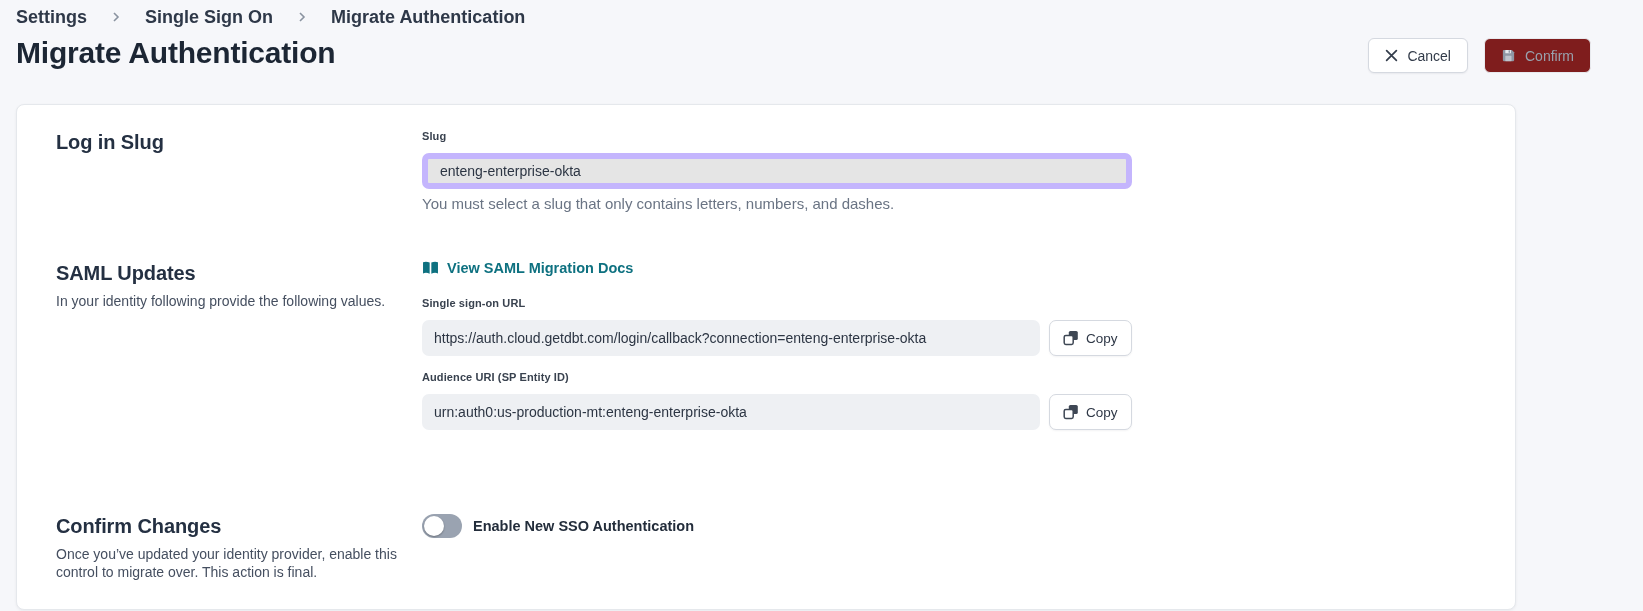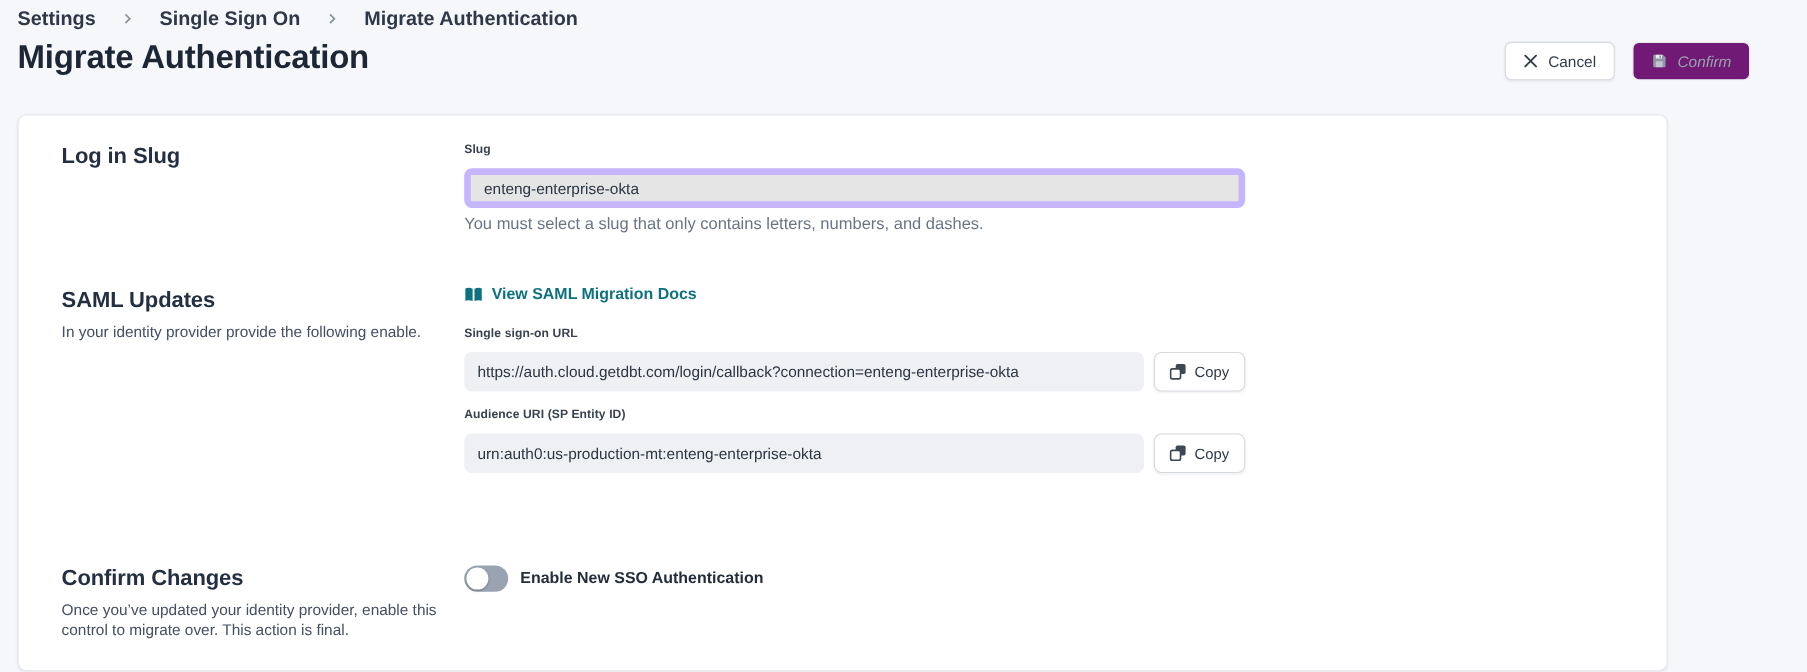--- a/index.html
+++ b/index.html
@@ -38,22 +38,22 @@
     font-family: "Liberation Sans", sans-serif;
     font-size: 14px; border-radius: 6px; cursor: pointer;
     white-space: nowrap;
   }
   .btn-cancel {
     background: #ffffff; color: #323b49; font-weight: 500;
     border: 1px solid #d5d9e0;
     box-shadow: 0 1px 2px rgba(16,24,40,0.06);
   }
   .btn-confirm {
-    background: #701a75; color: #99a1ad; font-weight: 400;
-    border: 1px solid #e8eaee; cursor: not-allowed; font-style: italic;
+    background: #7f1d1d; color: #99a1ad; font-weight: 400;
+    border: 1px solid #e8eaee; cursor: not-allowed;
   }
 
   
   .card {
     margin: 31px 127px 0 16px;
     background: #ffffff;
     border: 1px solid #e5e8ec;
     border-radius: 8px;
     box-shadow: 0 1px 3px rgba(16,24,40,0.06);
     padding: 24px 0 28px 39px;
@@ -177,21 +177,21 @@
       <div>
         <label class="field-label">Slug</label>
         <input class="text-input" type="text" value="enteng-enterprise-okta" style="">
         <p class="helper-text">You must select a slug that only contains letters, numbers, and dashes.</p>
       </div>
     </section>
 
     <section class="row row-saml">
       <div>
         <h2 class="section-heading">SAML Updates</h2>
-        <p class="section-sub">In your identity provider provide the following enable.</p>
+        <p class="section-sub">In your identity following provide the following values.</p>
       </div>
       <div>
         <a class="docs-link">
           <span class="icon-wrap">
             <svg width="17" height="14" viewBox="0 0 18 15">
               <path fill="#0e7180" d="M1 1.3C3.3.4 5.7.5 8.1 1.7v11.9C5.7 12.5 3.3 12.4 1 13.3V1.3z"></path>
               <path fill="#0e7180" d="M17 1.3C14.7.4 12.3.5 9.9 1.7v11.9c2.4-1.1 4.8-1.2 7.1-.3V1.3z"></path>
             </svg>
           </span>
           <span>View SAML Migration Docs</span>

